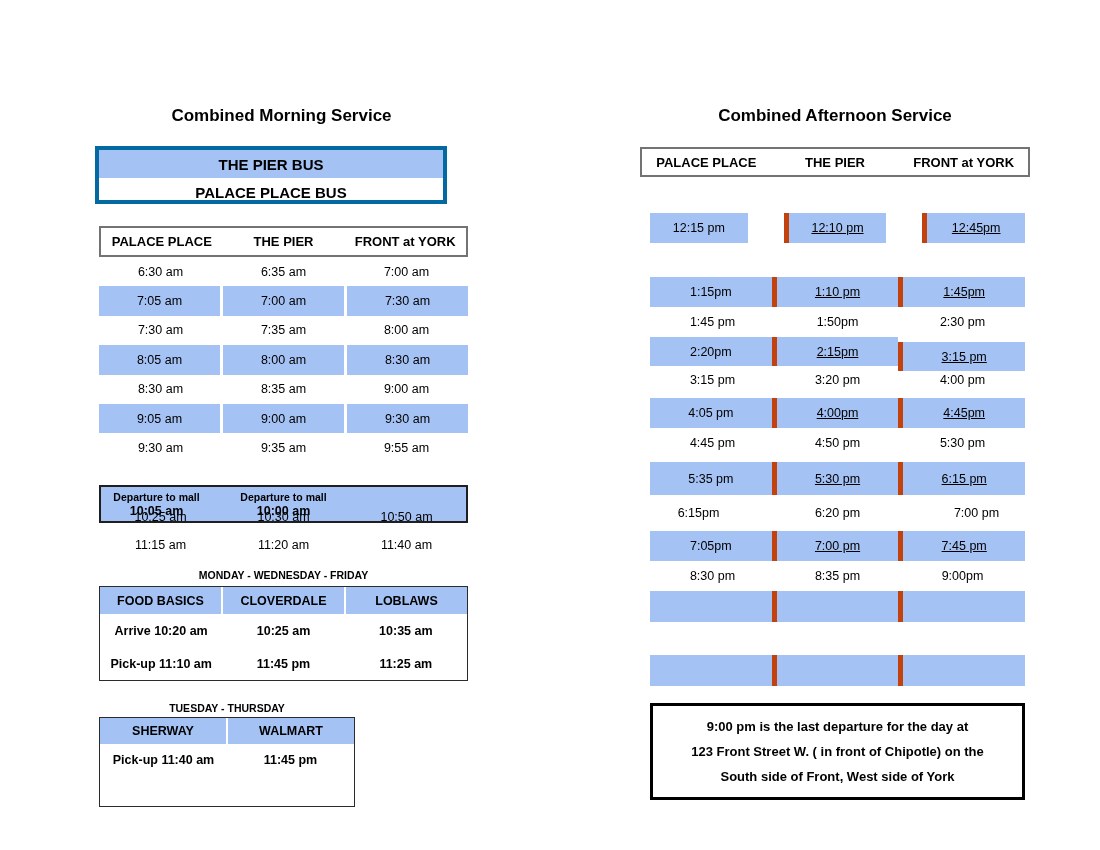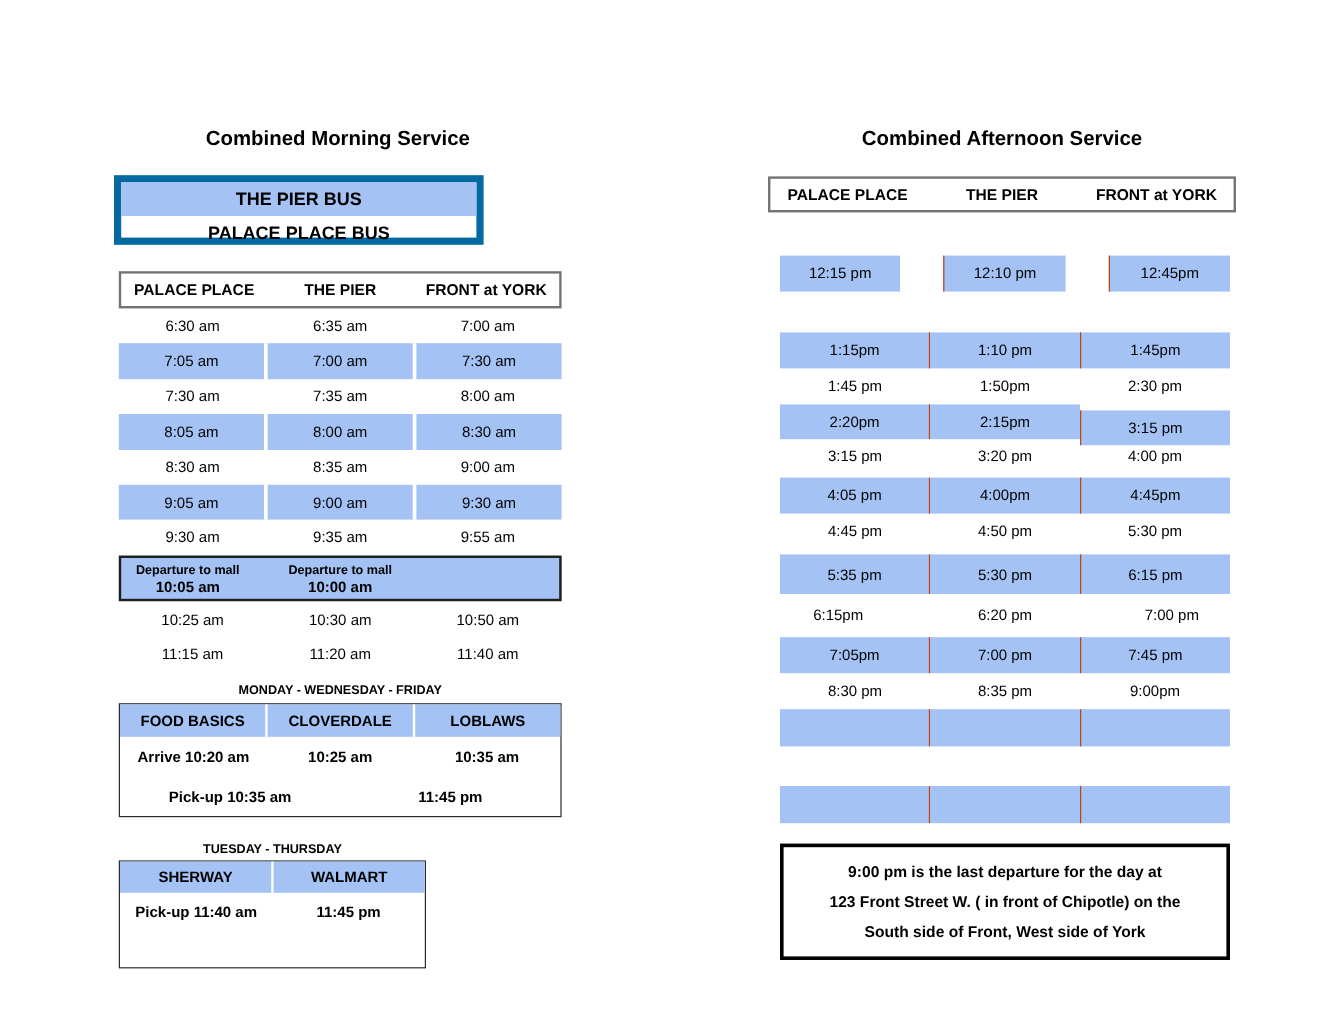--- a/index.html
+++ b/index.html
@@ -4,22 +4,22 @@
 <style>
   html,body{margin:0;padding:0;background:#fff;}
   .page{position:relative;width:1100px;height:850px;background:#fff;overflow:hidden;
         font-family:"Liberation Sans",sans-serif;color:#000;}
 
   .title{position:absolute;top:104px;font-size:17px;font-weight:bold;text-align:center;line-height:24px;}
   .m-title{left:95px;width:373px;}
   .a-title{left:640px;width:390px;}
 
   
-  .pier-box{position:absolute;left:95px;top:146px;width:308px;height:58px;
-            border:6px solid #0369a1;box-sizing:border-box;}
+  .pier-box{position:absolute;left:95px;top:146px;width:352px;height:58px;
+            border:4px solid #0369a1;box-sizing:border-box;}
   .pier-box .prow{height:28px;display:flex;align-items:center;justify-content:center;
                   font-size:15px;font-weight:bold;}
   .pier-box .prow.hlbg{background:#a4c2f4;}
 
   
   .hdr-box{position:absolute;border:2px solid #737373;box-sizing:border-box;display:flex;}
   .m-header{left:99px;top:226px;width:369px;height:31px;}
   .a-header{left:640px;top:147px;width:390px;height:30px;}
   .hdr-box .cell{flex:1;display:flex;align-items:center;justify-content:center;
                  font-size:13px;font-weight:bold;}
@@ -27,21 +27,21 @@
   
   .trow{display:flex;}
   .trow .cell{flex:1;display:flex;align-items:center;justify-content:center;font-size:12.5px;}
   .trow.hl .cell{background:#a4c2f4;}
   .trow.hl .cell + .cell{border-left:3px solid #fff;}
 
   .m-times{position:absolute;left:99px;top:257px;width:369px;}
   .m-times .trow{height:29.4px;}
 
   
-  .mall-row{position:absolute;left:99px;top:463px;width:369px;height:38px;
+  .mall-row{position:absolute;left:99px;top:485px;width:369px;height:38px;
             background:#a4c2f4;border:2px solid #1f1f1f;box-sizing:border-box;display:flex;gap:16px;}
   .mall-row .cell{flex:1;display:flex;flex-direction:column;align-items:center;justify-content:center;}
   .mall-label{font-size:10.5px;font-weight:bold;line-height:14px;}
   .mall-time{font-size:12.5px;font-weight:bold;line-height:15px;}
 
   .m-late{position:absolute;left:99px;top:503px;width:369px;}
   .m-late .trow{height:28px;}
 
   .small-label{position:absolute;font-size:10.5px;font-weight:bold;text-align:center;}
   .mwf-label{left:99px;top:569px;width:369px;}
@@ -56,21 +56,21 @@
   .shop-table .thead .cell + .cell{border-left:2px solid #fff;}
   .food-table .thead{height:27px;}
   .food-table .tbody-row{height:33px;}
   .sherway-table .thead{height:26px;}
   .sherway-table .tbody-row{height:31px;}
 
   
   .arow{position:absolute;left:650px;width:375px;display:flex;}
   .arow .cell{flex:1;display:flex;align-items:center;justify-content:center;font-size:12.5px;}
   .arow.hl .cell{background:#a4c2f4;}
-  .arow.hl .cell + .cell{border-left:1px solid #c2410c;}
+  .arow.hl .cell + .cell{border-left:5px solid #c2410c;text-decoration:underline;}
   .arow .cell.quirk{transform:translateY(5px);}
 
   
   .note-box{position:absolute;left:650px;top:703px;width:375px;height:97px;
             border:3px solid #000;box-sizing:border-box;text-align:center;
             font-size:13px;font-weight:bold;line-height:25px;padding-top:8px;}
 </style>
 </head>
 <body>
 
@@ -159,22 +159,23 @@
       <div class="cell">FOOD BASICS</div>
       <div class="cell">CLOVERDALE</div>
       <div class="cell">LOBLAWS</div>
     </div>
     <div class="trow tbody-row">
       <div class="cell">Arrive 10:20 am</div>
       <div class="cell">10:25 am</div>
       <div class="cell">10:35 am</div>
     </div>
     <div class="trow tbody-row">
-      <div class="cell">Pick-up 10:35 am</div>
+      <div class="cell">Pick-up 11:10 am</div>
       <div class="cell">11:45 pm</div>
+      <div class="cell">11:25 am</div>
     </div>
   </div>
 
   <div class="small-label tt-label">TUESDAY - THURSDAY</div>
 
   <div class="shop-table sherway-table">
     <div class="trow thead">
       <div class="cell">SHERWAY</div>
       <div class="cell">WALMART</div>
     </div>

